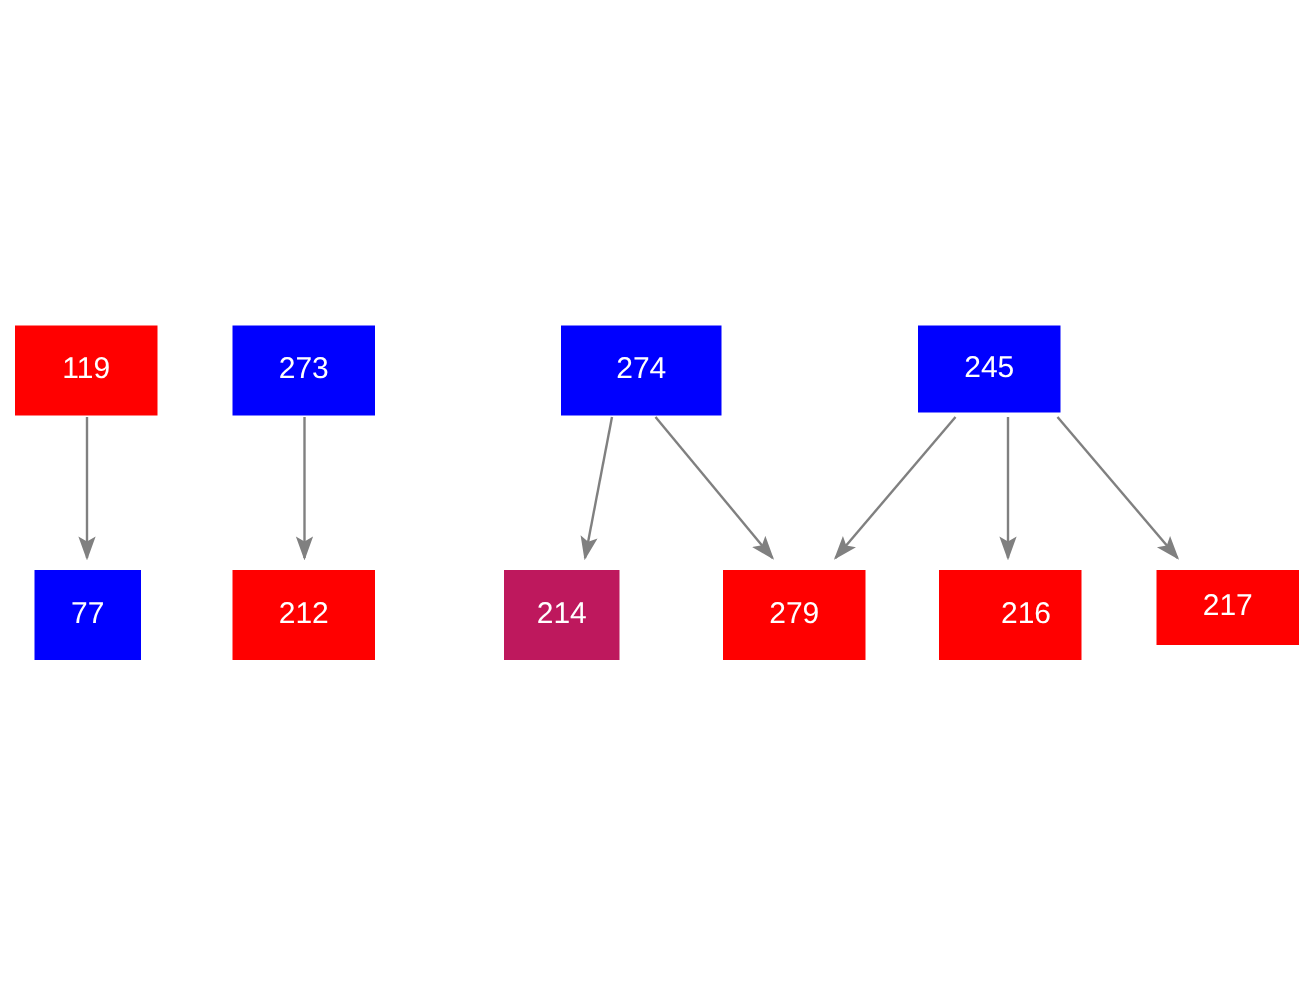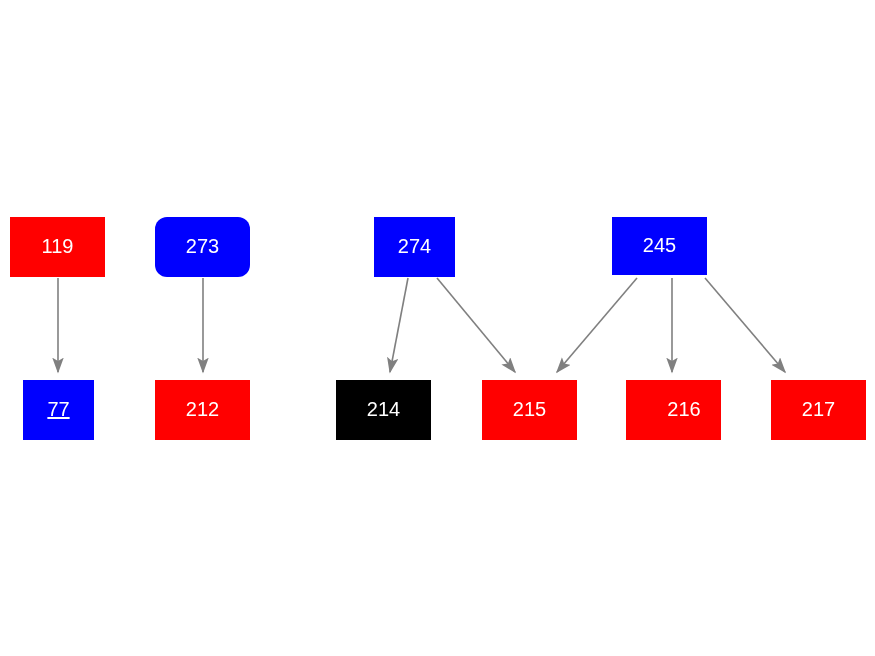--- a/index.html
+++ b/index.html
@@ -66,42 +66,42 @@
         <line x1="637" y1="278" x2="557" y2="372" stroke="#808080" stroke-width="1.6" marker-end="url(#arrowhead)"></line>
         <line x1="672" y1="278" x2="672" y2="372" stroke="#808080" stroke-width="1.6" marker-end="url(#arrowhead)"></line>
         <line x1="705" y1="278" x2="785" y2="372" stroke="#808080" stroke-width="1.6" marker-end="url(#arrowhead)"></line>
       </g>
   </svg>
 
   <div id="nodes-group">
       <div class="node" style="left: 10px; top: 217px; width: 95px; height: 60px; background: rgb(255, 0, 0); color: rgb(255, 255, 255);">
         <span class="node-label">119</span>
       </div>
-      <div class="node" style="left: 155px; top: 217px; width: 95px; height: 60px; background: rgb(0, 0, 255); color: rgb(255, 255, 255); border-radius: 12px;">
+      <div class="node" style="left: 155px; top: 217px; width: 95px; height: 60px; background: rgb(0, 0, 255); color: rgb(255, 255, 255);">
         <span class="node-label">273</span>
       </div>
-      <div class="node" style="left: 374px; top: 217px; width: 81px; height: 60px; background: rgb(0, 0, 255); color: rgb(255, 255, 255);">
+      <div class="node" style="left: 374px; top: 217px; width: 107px; height: 60px; background: rgb(0, 0, 255); color: rgb(255, 255, 255);">
         <span class="node-label">274</span>
       </div>
       <div class="node" style="left: 612px; top: 217px; width: 95px; height: 58px; background: rgb(0, 0, 255); color: rgb(255, 255, 255);">
         <span class="node-label">245</span>
       </div>
-      <div class="node" style="left: 23px; top: 380px; width: 71px; height: 60px; background: rgb(0, 0, 255); color: rgb(255, 255, 255); text-decoration: underline;">
+      <div class="node" style="left: 23px; top: 380px; width: 71px; height: 60px; background: rgb(0, 0, 255); color: rgb(255, 255, 255);">
         <span class="node-label">77</span>
       </div>
       <div class="node" style="left: 155px; top: 380px; width: 95px; height: 60px; background: rgb(255, 0, 0); color: rgb(255, 255, 255);">
         <span class="node-label">212</span>
       </div>
-      <div class="node" style="left: 336px; top: 380px; width: 95px; height: 60px; background: #000000; color: rgb(255, 255, 255);">
+      <div class="node" style="left: 336px; top: 380px; width: 77px; height: 60px; background: #be185d; color: rgb(255, 255, 255);">
         <span class="node-label">214</span>
       </div>
       <div class="node" style="left: 482px; top: 380px; width: 95px; height: 60px; background: rgb(255, 0, 0); color: rgb(255, 255, 255);">
-        <span class="node-label">215</span>
+        <span class="node-label">279</span>
       </div>
       <div class="node" style="left: 626px; top: 380px; width: 95px; height: 60px; background: rgb(255, 0, 0); color: rgb(255, 255, 255); padding-left: 21px;">
         <span class="node-label">216</span>
       </div>
-      <div class="node" style="left: 771px; top: 380px; width: 95px; height: 60px; background: rgb(255, 0, 0); color: rgb(255, 255, 255);">
+      <div class="node" style="left: 771px; top: 380px; width: 95px; height: 50px; background: rgb(255, 0, 0); color: rgb(255, 255, 255);">
         <span class="node-label">217</span>
       </div>
     </div>
 
 </div>
 
 </body></html>

